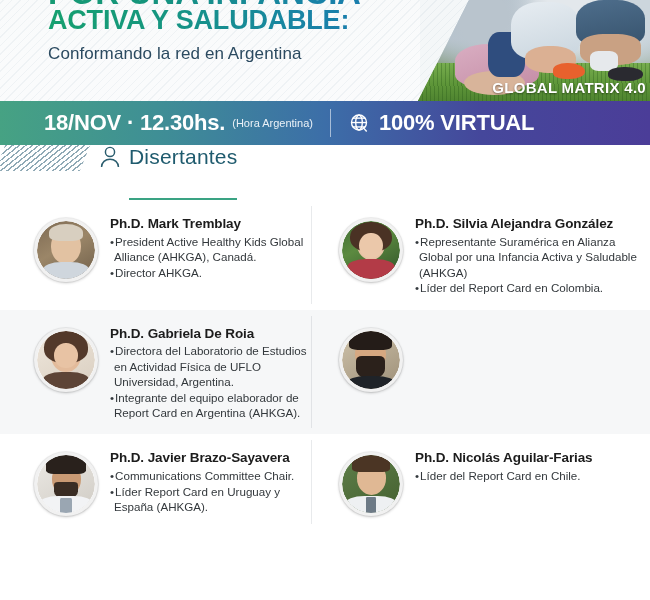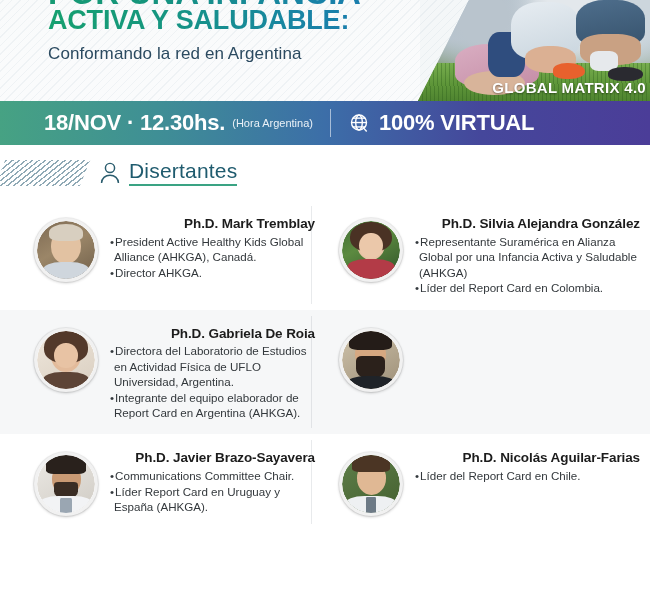--- a/index.html
+++ b/index.html
@@ -101,21 +101,21 @@
     overflow:hidden;
   }
   .date-main{color:#fff;font-weight:bold;font-size:22px;letter-spacing:-.2px;white-space:nowrap;}
   .date-paren{color:#eaf1f7;font-size:11px;font-weight:normal;margin-left:7px;white-space:nowrap;}
   .date-divider{width:1px;height:28px;background:rgba(255,255,255,.55);margin:0 17px;}
   .globe-icon{display:inline-block;width:22px;height:22px;margin-right:9px;flex:none;}
   .virtual-text{color:#fff;font-weight:bold;font-size:22px;letter-spacing:-.2px;white-space:nowrap;}
 
   
   .section-head{
-    position:relative;height:55px;display:flex;align-items:center;
+    position:relative;height:55px;display:flex;
     padding-left:0;background:#fff;
   }
   .hatch{
     width:85px;height:26px;margin-left:0;margin-right:14px;flex:none;
     background:repeating-linear-gradient(-50deg,
       #8fa9b5 0px,#8fa9b5 1.6px, rgba(255,255,255,0) 1.6px, rgba(255,255,255,0) 5px);
     transform:skewX(-22deg);
     transform-origin:left center;
   }
   .person-icon{width:22px;height:24px;margin-right:8px;flex:none;}
@@ -144,21 +144,21 @@
     border:3px solid #f1f1f1;
     box-shadow:0 1px 3px rgba(0,0,0,.22), 0 0 0 1px rgba(0,0,0,.05);
     overflow:hidden;position:relative;
   }
   .avatar-inner{position:absolute;inset:0;border-radius:50%;overflow:hidden;}
   .face{position:absolute;border-radius:50%;}
 
   .info{flex:1;min-width:0;}
   .sp-name{
     font-size:13.5px;font-weight:bold;color:#1c1c1c;letter-spacing:-.1px;
-    margin-bottom:1px;line-height:1.25;text-align:right;
+    margin-bottom:1px;line-height:1.25;
   }
   .sp-bullets{margin:0;padding:0;list-style:none;}
   .sp-bullets li{
     font-size:11.6px;color:#33383c;line-height:1.33;
     text-indent:-4px;padding-left:4px;
   }
   .sp-bullets li::before{content:"\2022";margin-right:1px;}
 </style>
 </head>
 <body>

